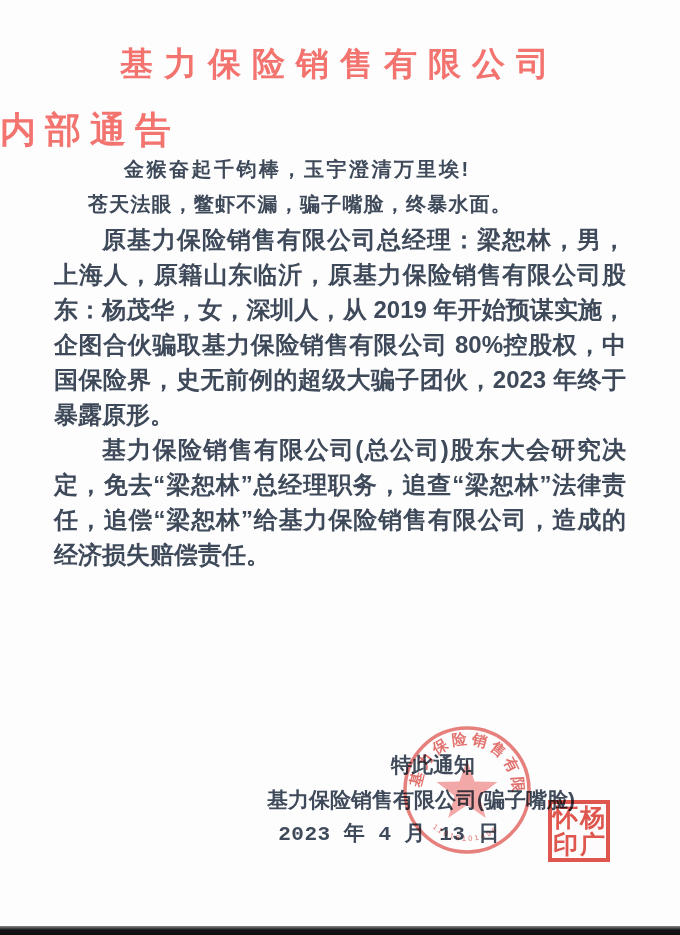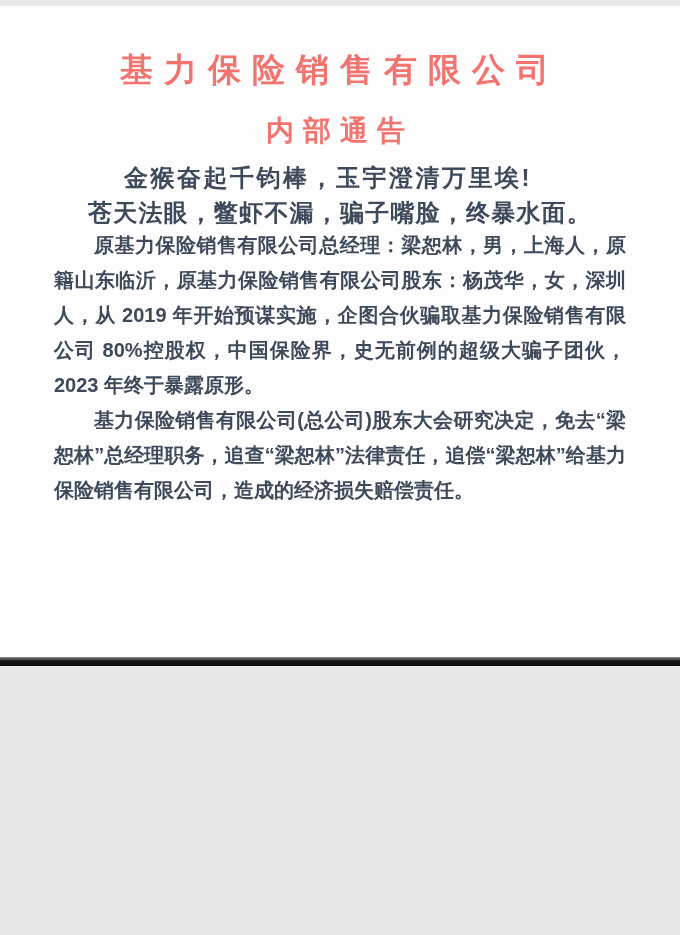--- a/index.html
+++ b/index.html
@@ -1,50 +1,50 @@
 <!DOCTYPE html>
 <html><head>
 <meta charset="utf-8">
 <style>
   html,body{margin:0;padding:0;background:#e8e8e8;}
   .page{
     position:relative;
-    width:680px;height:660px;
-    margin:6px auto;
+    width:680px;height:935px;
+    margin:0 auto;
     background:#fdfdfe;
     overflow:hidden;
     font-family:"Liberation Sans",sans-serif;
   }
   .title{
     position:absolute;top:42px;left:0;right:0;
     text-align:center;
     font-size:33px;font-weight:bold;
     letter-spacing:11px;
     color:#f3736f;
     white-space:nowrap;
   }
   .subtitle{
     position:absolute;top:106px;left:0;right:0;
-    text-align:center;
-    font-size:28px;font-weight:bold;
+    text-align:left;
+    font-size:36px;font-weight:bold;
     letter-spacing:9px;
     color:#f3736f;
     white-space:nowrap;
   }
   .slogan{
     position:absolute;
-    font-size:24px;font-weight:700;
+    font-size:20px;font-weight:700;
     color:#3e4959;
     white-space:nowrap;
   }
   .slogan-1{top:156px;left:124px;letter-spacing:2.5px;}
   .slogan-2{top:191px;left:88px;letter-spacing:1.2px;}
   .body-text{
     position:absolute;top:222px;left:54px;width:572px;
-    font-size:20px;font-weight:600;
+    font-size:24px;font-weight:600;
     line-height:35px;
     color:#3e4959;
     text-align:justify;
   }
   .body-text p{margin:0;text-indent:2em;}
   .closing{
     position:absolute;top:747px;left:0;width:680px;
     display:flex;flex-direction:column;align-items:flex-end;
     font-size:21px;font-weight:600;color:#3e4959;
     line-height:35px;

